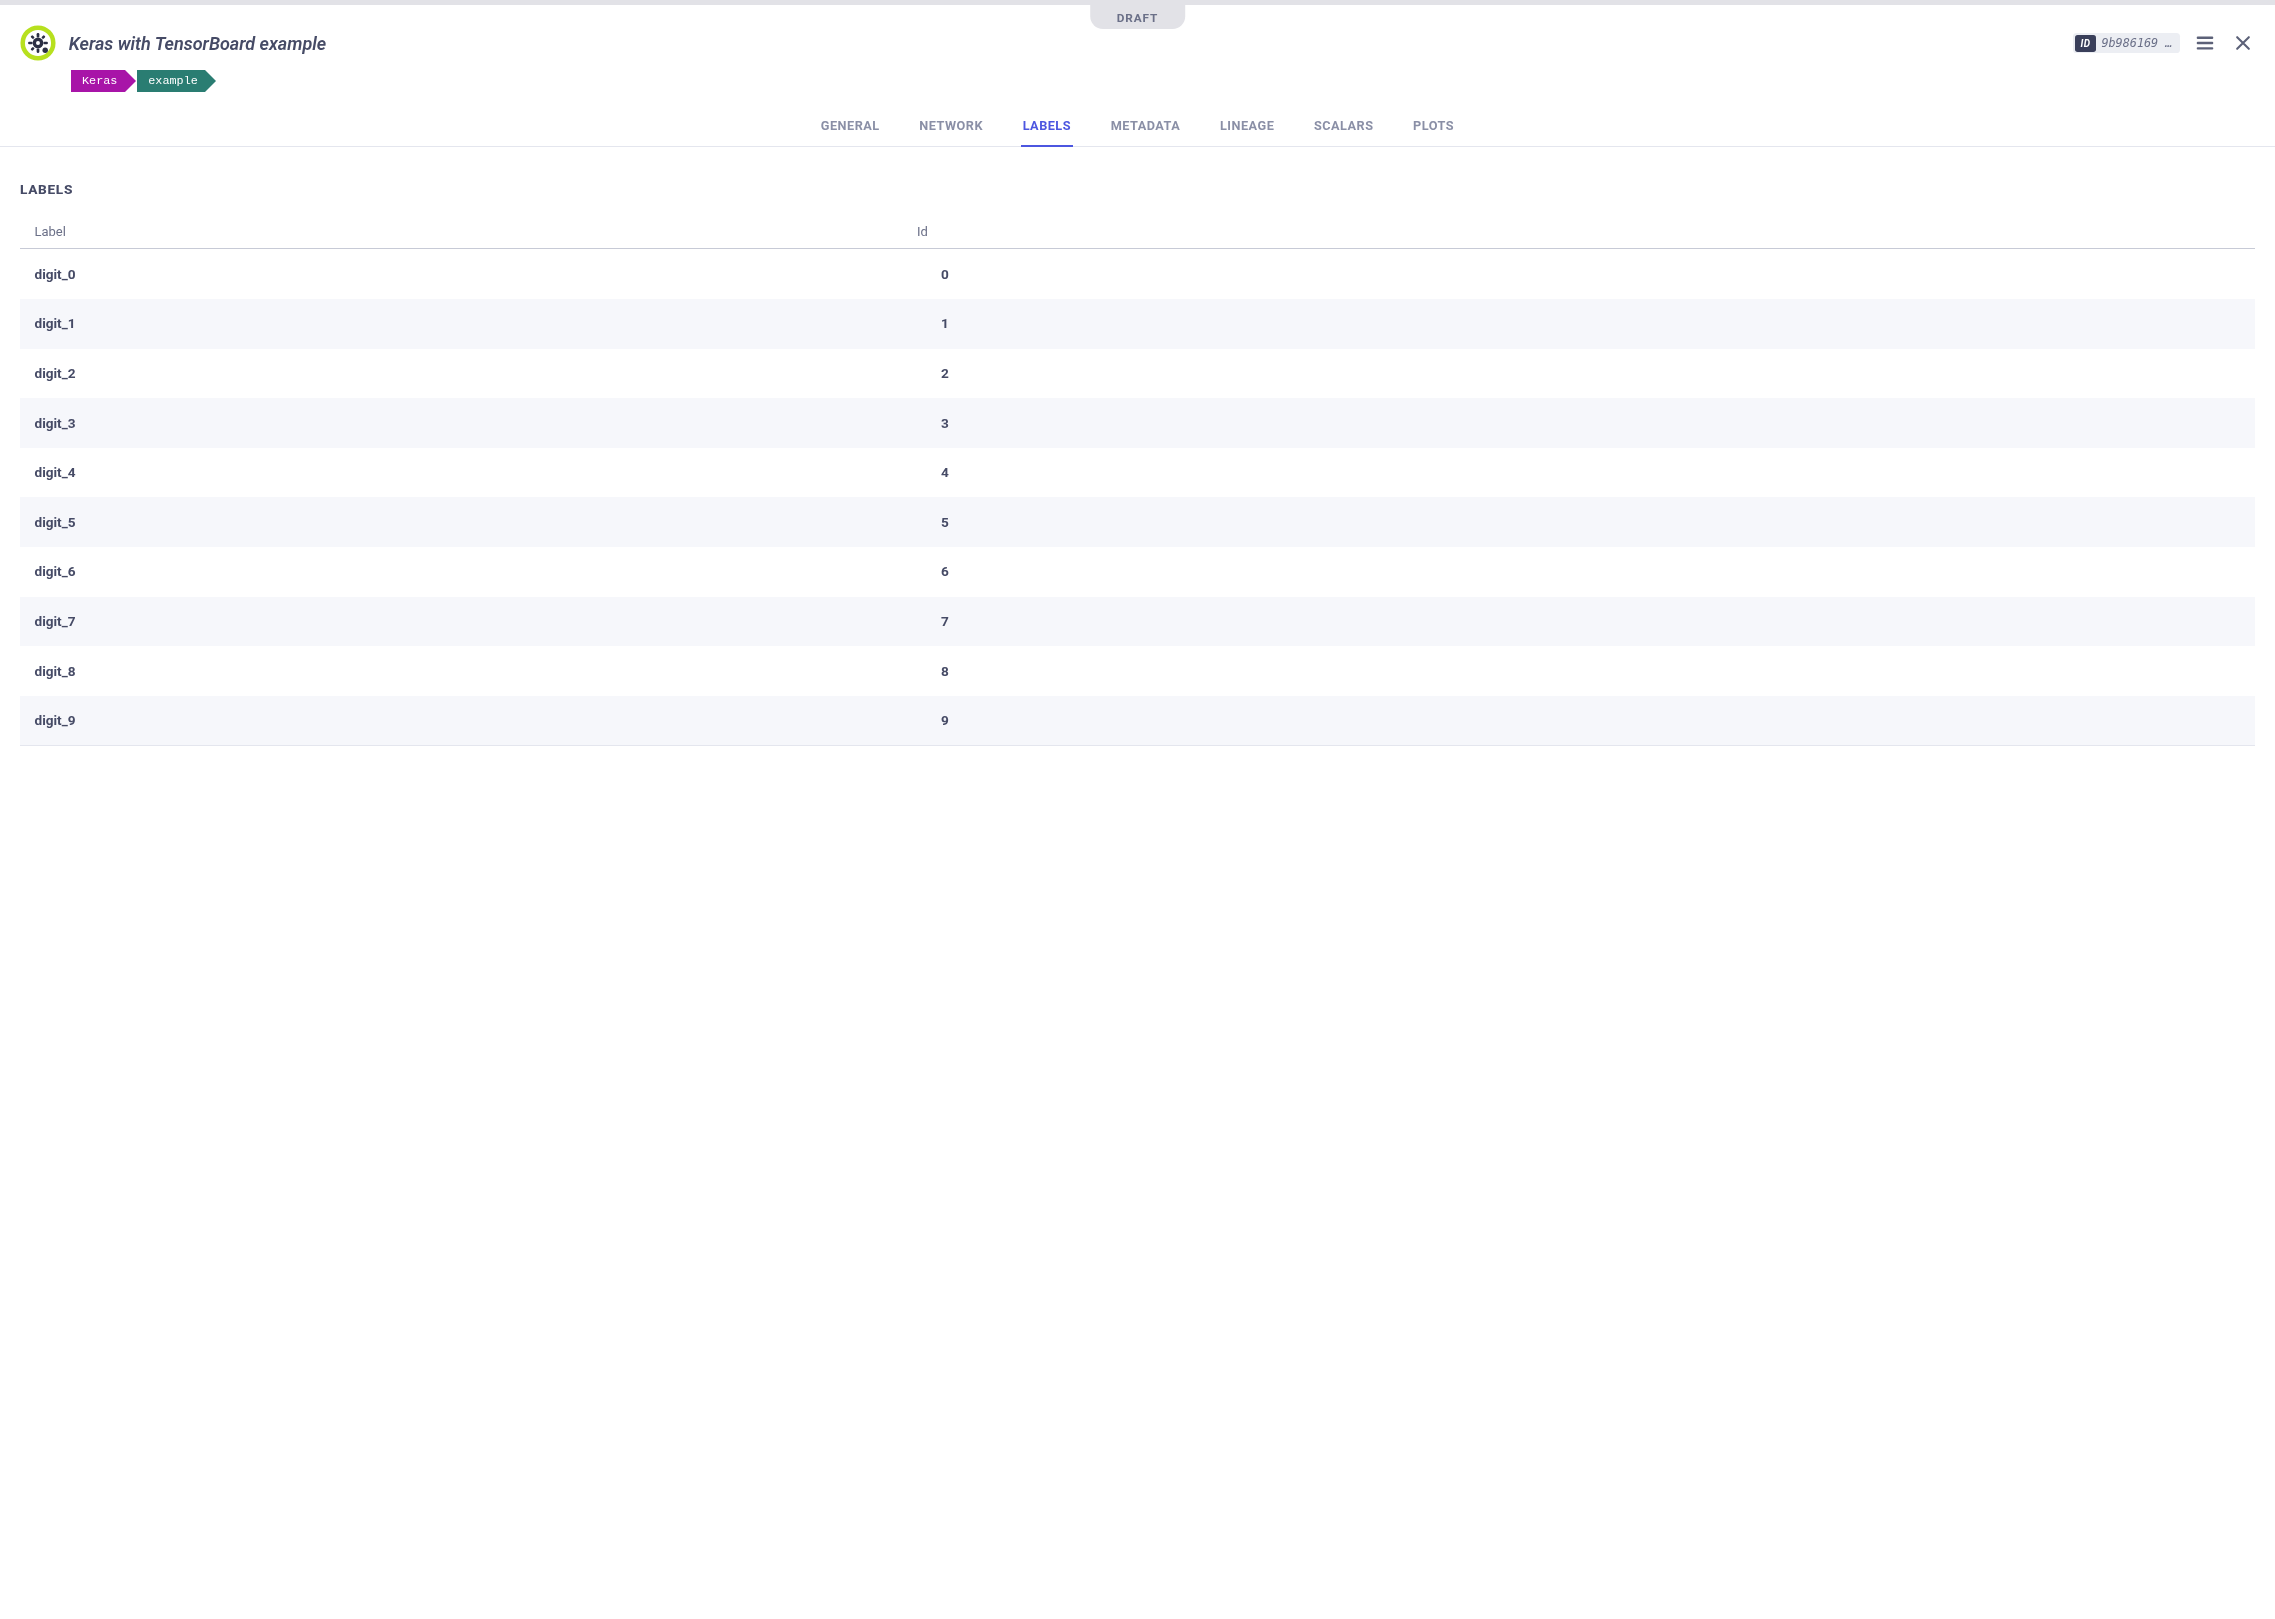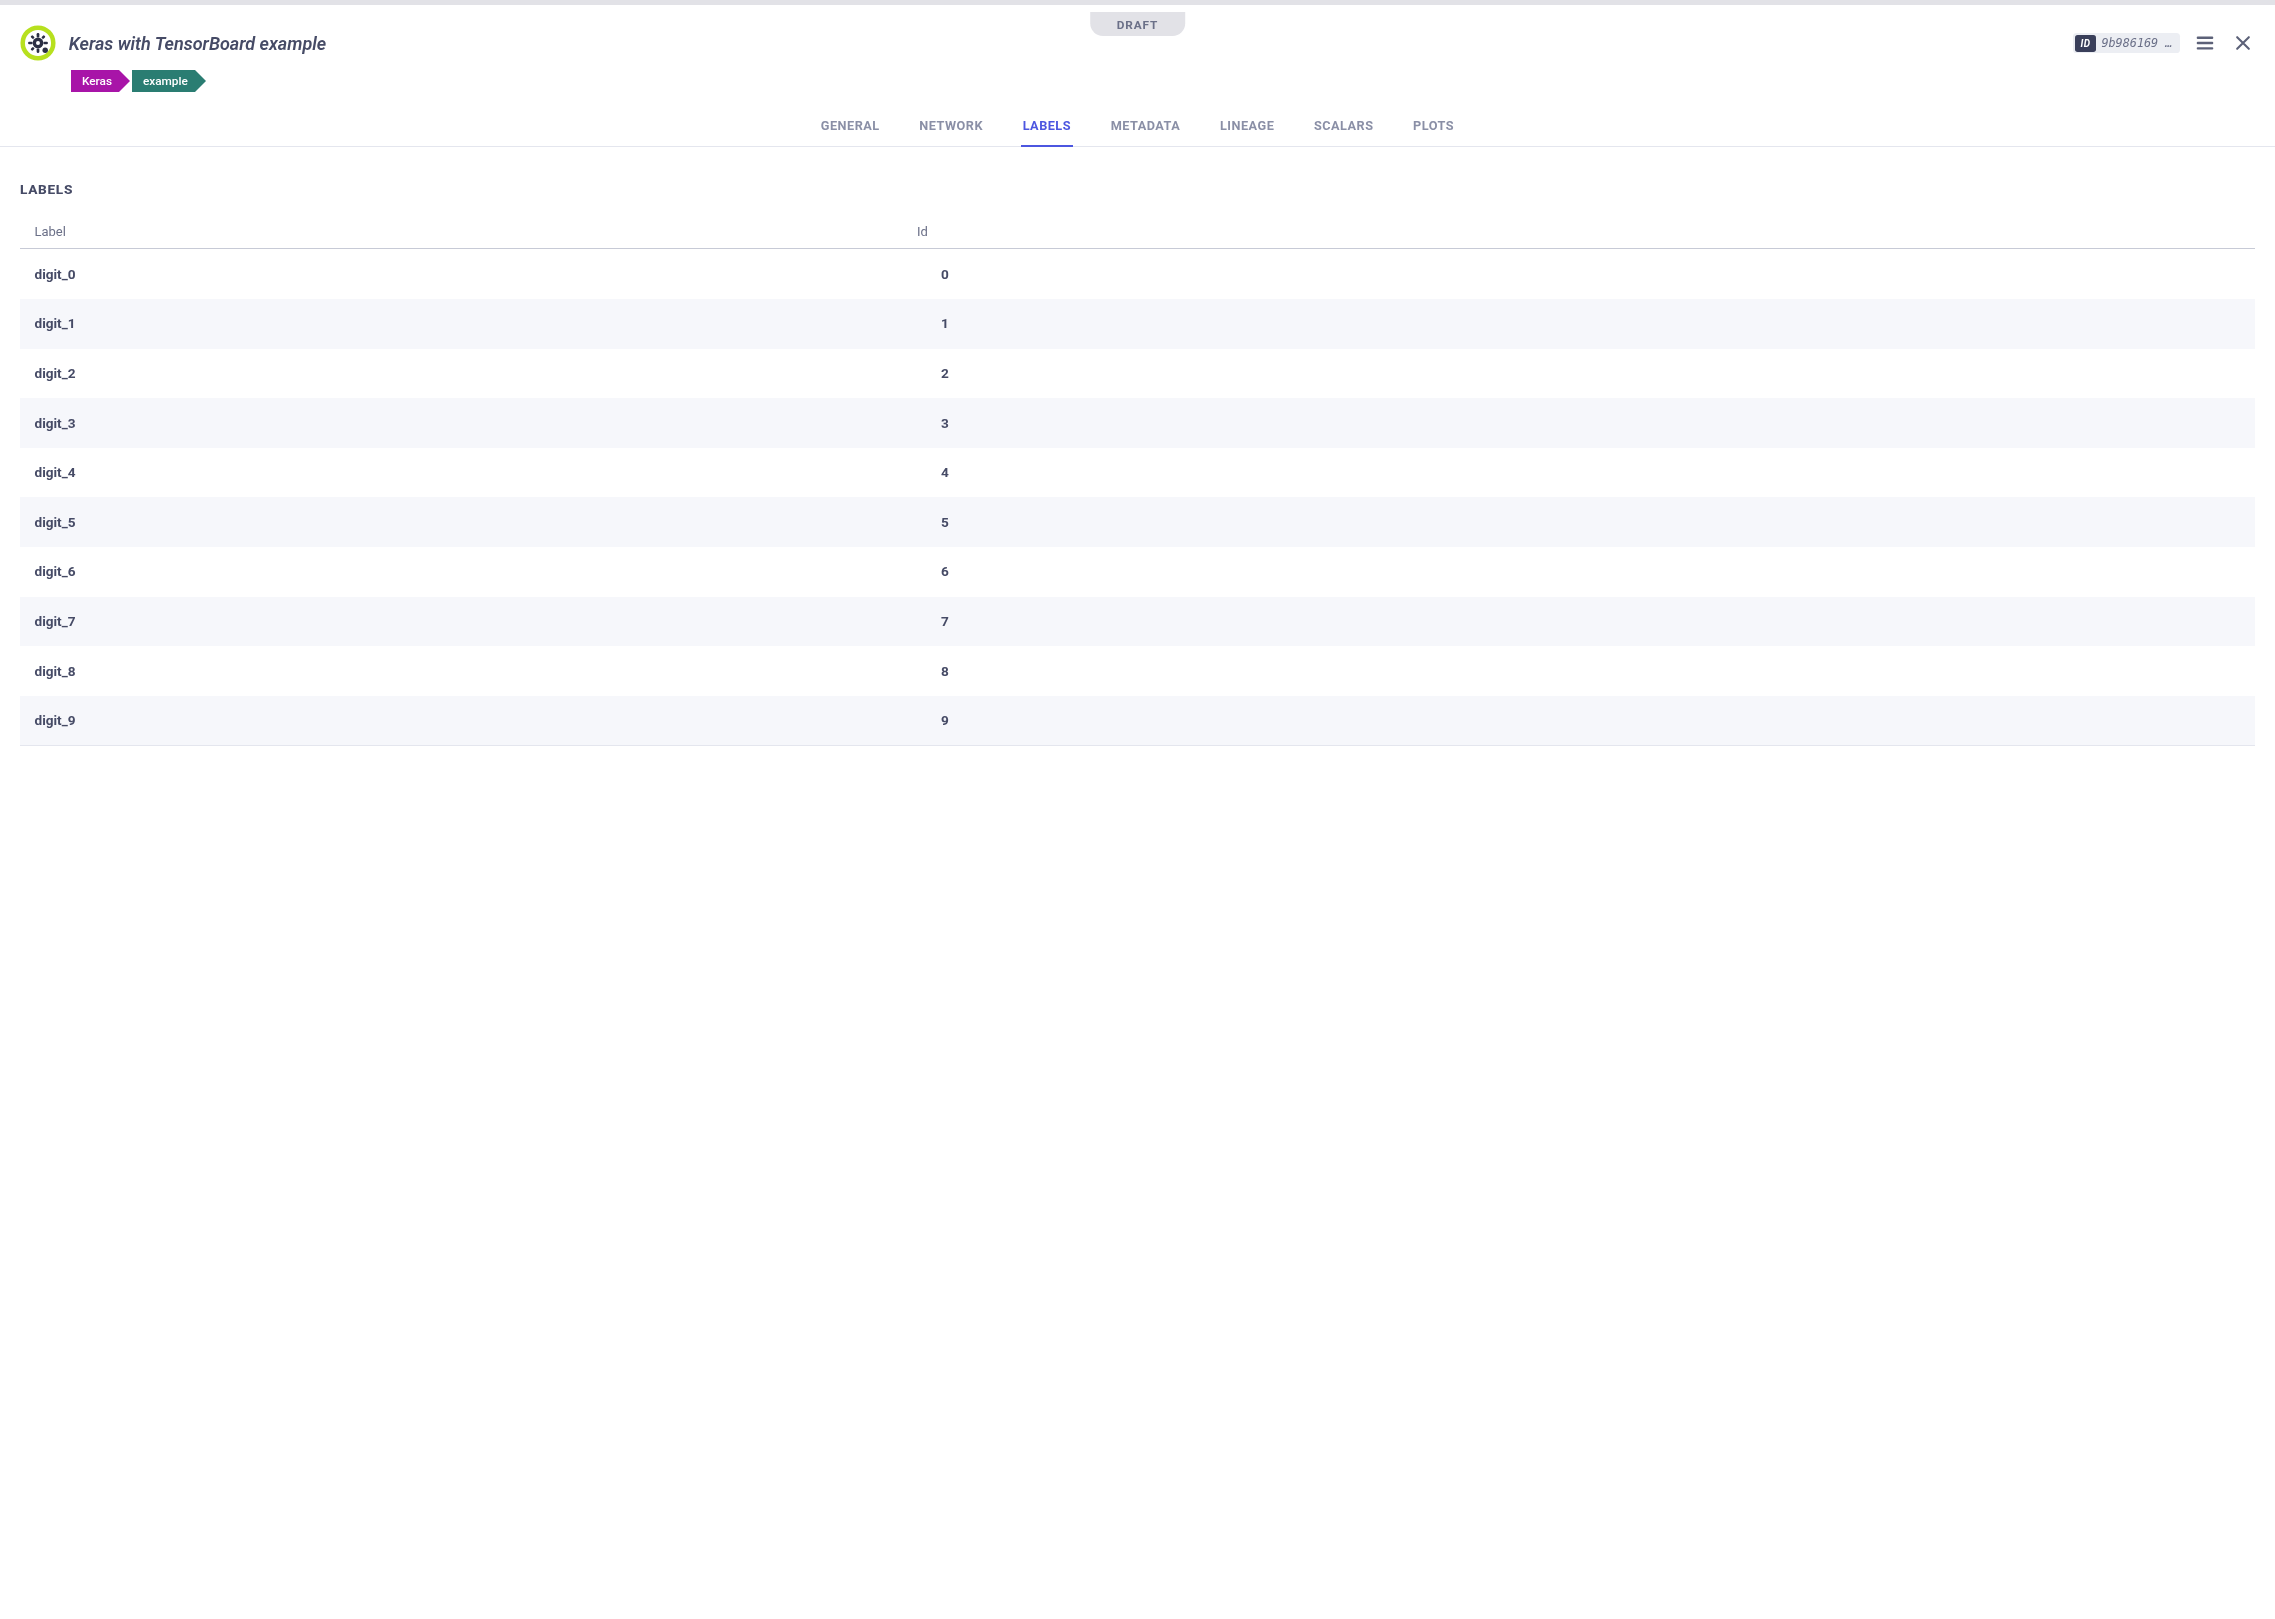--- a/index.html
+++ b/index.html
@@ -16,21 +16,21 @@
     background: #e2e2e7;
   }
 
   .draft-wrap {
     position: relative;
     height: 0;
   }
   .draft-tab {
     position: absolute;
     left: 50%;
-    top: 7px;
+    top: 0;
     transform: translateX(-50%);
     background: #e2e2e7;
     color: #6b7088;
     font-weight: 700;
     font-size: 11.8px;
     letter-spacing: 0.9px;
     padding: 5.4px 27px 4.5px;
     border-radius: 0 0 12.7px 12.7px;
   }
 
@@ -90,20 +90,21 @@
   .tag {
     display: inline-flex;
     align-items: center;
     color: #fff;
     font-size: 11.8px;
     font-weight: 500;
     height: 22px;
     padding: 0 7.2px 0 11px;
     position: relative;
     margin-right: 12.7px;
+    font-family: Liberation Mono, monospace;
   }
   .tag::after {
     content: "";
     position: absolute;
     right: -11px;
     top: 0;
     border-top: 11px solid transparent;
     border-bottom: 11px solid transparent;
     border-left: 11px solid currentColor;
   }

